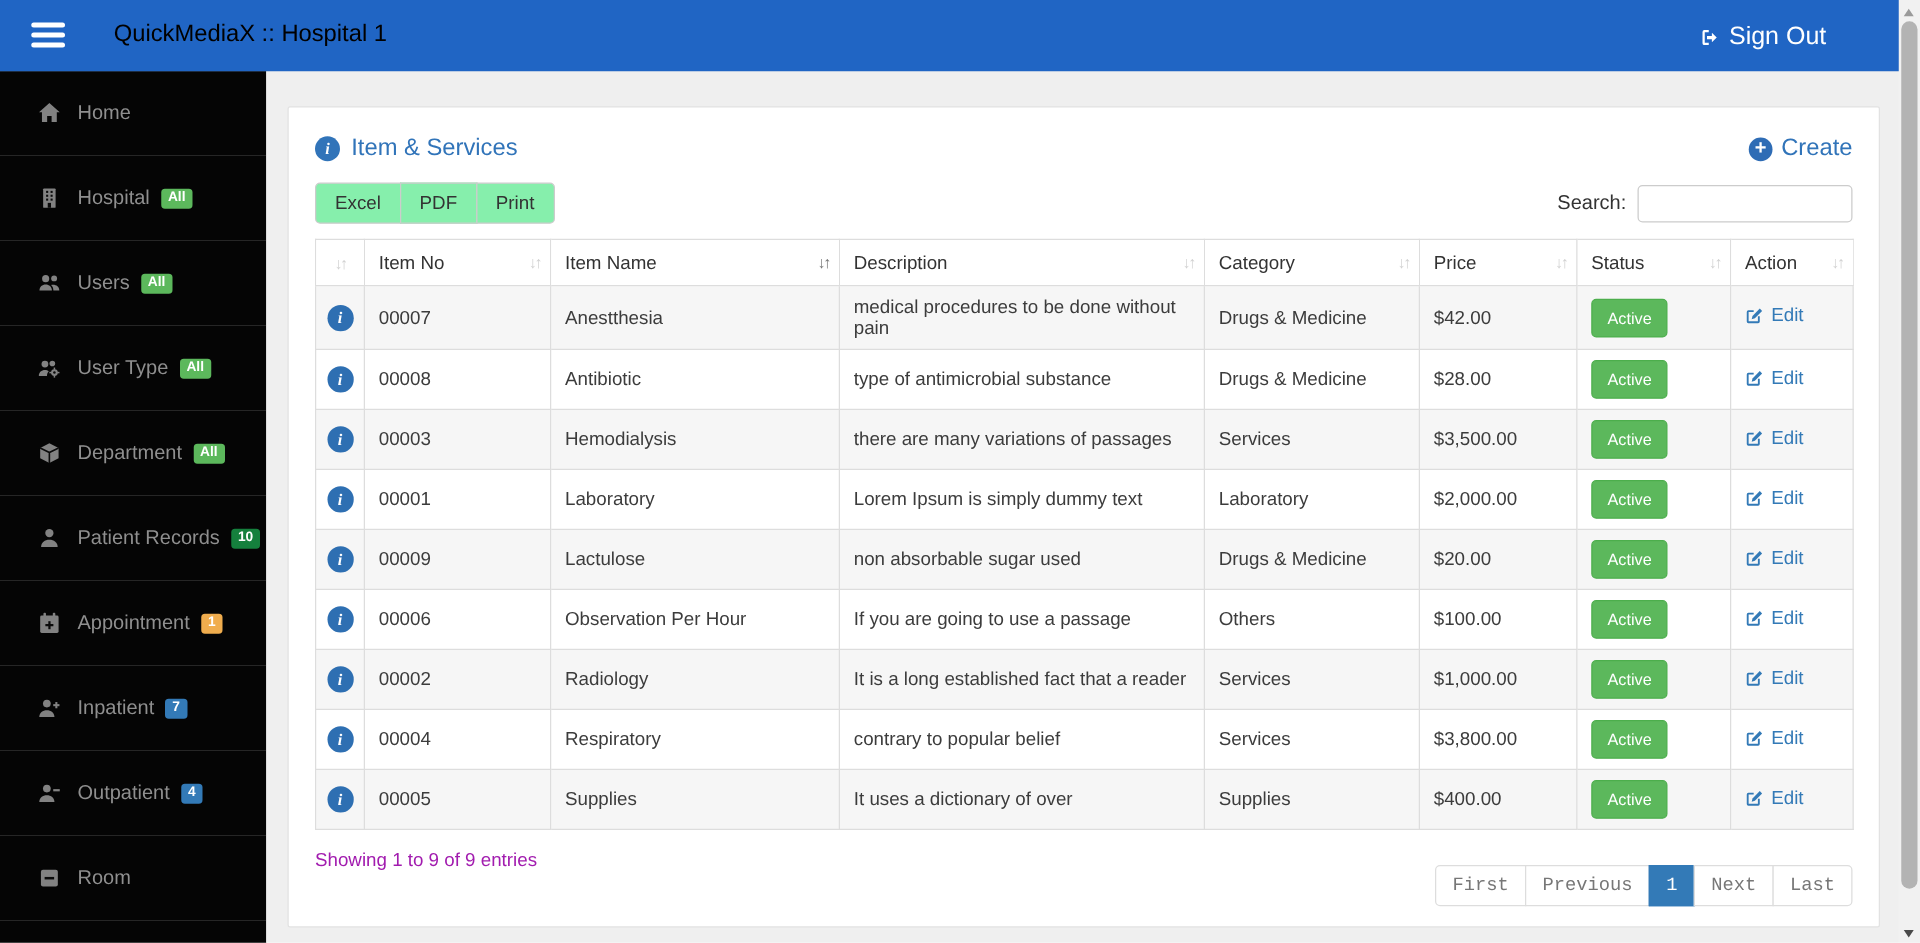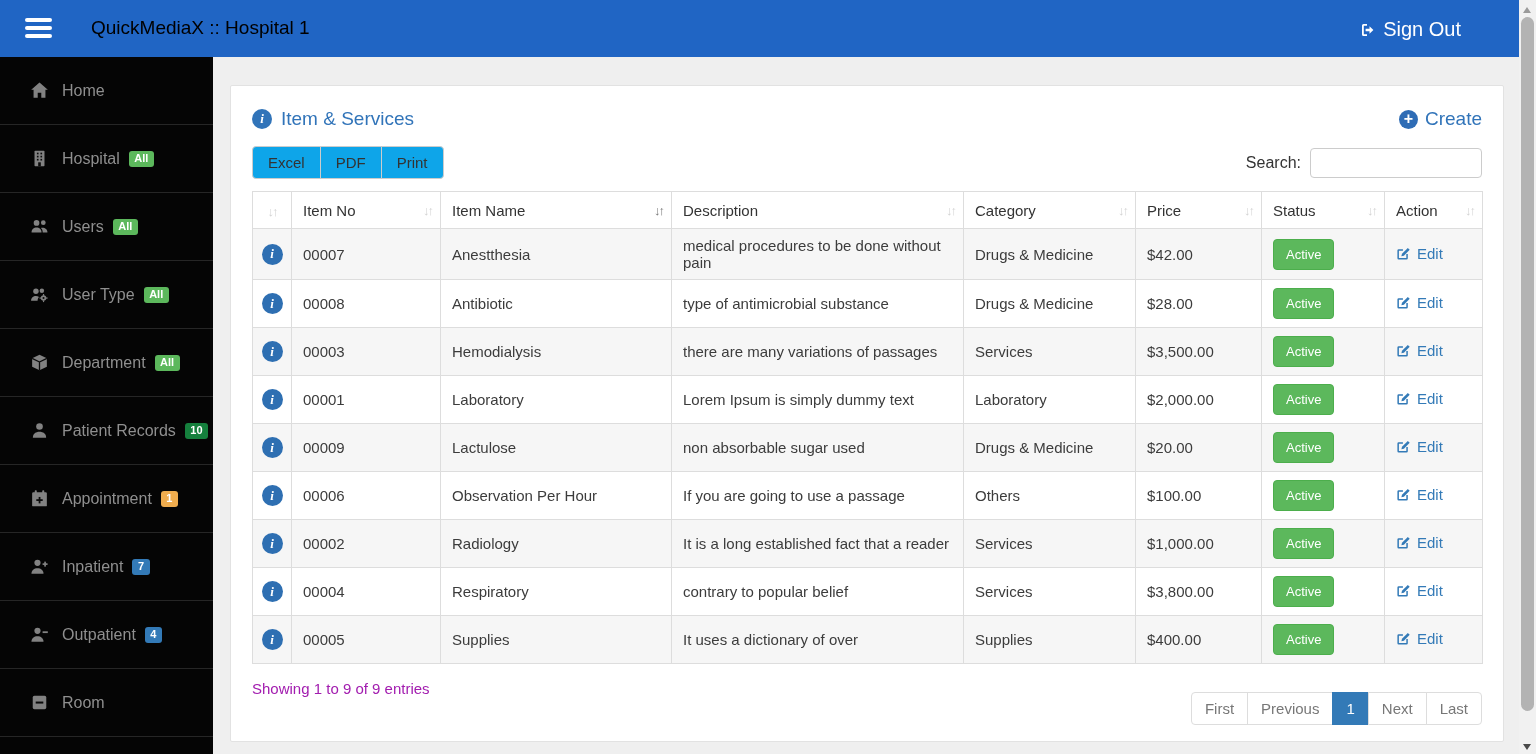--- a/index.html
+++ b/index.html
@@ -32,21 +32,21 @@
   .card { position:absolute; left:17px; top:28px; right:15px; bottom:12px; background:#fff; border:1px solid #e2e2e2; border-radius:2px; padding:0 21px; }
 
   .title-row { display:flex; justify-content:space-between; align-items:center; margin-top:22px; }
   .page-title { display:flex; align-items:center; gap:9px; color:#3174b9; font-size:19px; }
   .page-title .icircle { background:#3174b9; color:#fff; }
   .create { display:flex; align-items:center; gap:7px; color:#3174b9; font-size:19px; cursor:pointer; text-decoration:none; }
   .pluscircle { display:inline-flex; align-items:center; justify-content:center; width:19px; height:19px; border-radius:50%; background:#2e6cb5; color:#fff; font-size:16px; font-weight:bold; line-height:1; padding-bottom:1px; }
 
   .toolbar { display:flex; justify-content:space-between; align-items:center; margin-top:16px; }
   .btn-group { display:inline-flex; }
-  .btn { background:#0ea5e9; border:1px solid #ccc; color:#333; font-size:15px; padding:7px 15px; margin-left:-1px; cursor:pointer; font-family:inherit; }
+  .btn { background:#86efac; border:1px solid #ccc; color:#333; font-size:15px; padding:7px 15px; margin-left:-1px; cursor:pointer; font-family:inherit; }
   .btn:first-child { border-radius:4px 0 0 4px; margin-left:0; }
   .btn:last-child { border-radius:0 4px 4px 0; }
   .search-wrap { display:flex; align-items:center; gap:9px; font-size:16px; color:#333; }
   .search-input { width:172px; height:30px; border:1px solid #ccc; border-radius:4px; padding:0 8px; font-size:14px; font-family:inherit; }
 
   table { border-collapse:collapse; table-layout:fixed; width:100%; margin-top:12px; }
   th { border:1px solid #ddd; font-size:15px; color:#333; text-align:left; font-weight:normal; background:#fff; position:relative; padding:9px 26px 9px 11px; height:37px; cursor:pointer; }
   th.first { padding:9px 4px; text-align:center; }
   .sort-icon { position:absolute; right:8px; top:50%; transform:translateY(-50%); color:#d2d2d2; font-size:13px; letter-spacing:-2px; }
   .sort-icon.sorted { color:#777; }
@@ -55,21 +55,21 @@
   tr.odd td { background:#f6f6f6; }
   td.c-info { text-align:center; padding:8px 4px; }
   .tbl-i { background:#2e6fb2; color:#fff; width:21px; height:21px; font-size:13px; cursor:pointer; }
   .active-btn { background:#5cb85c; border:1px solid #4cae4c; color:#fff; font-size:13px; padding:7px 12px; border-radius:4px; cursor:pointer; font-family:inherit; }
   .edit-link { color:#337ab7; font-size:15px; text-decoration:none; display:inline-flex; align-items:center; gap:6px; cursor:pointer; }
   .edit-link svg { width:15px; height:15px; fill:#337ab7; }
 
   .table-footer { display:flex; justify-content:space-between; align-items:flex-start; margin-top:16px; }
   .showing { font-size:15px; color:#a21caf; }
   .pagination { display:inline-flex; margin-top:12px; }
-  .pg { border:1px solid #ddd; background:#fff; color:#777; font-size:15px; padding:7px 13px; margin-left:-1px; cursor:pointer; font-family:Liberation Sans, sans-serif; }
+  .pg { border:1px solid #ddd; background:#fff; color:#777; font-size:15px; padding:7px 13px; margin-left:-1px; cursor:pointer; font-family:Liberation Mono, monospace; }
   .pg.active { background:#337ab7; border-color:#337ab7; color:#fff; }
   .pg:first-child { border-radius:4px 0 0 4px; margin-left:0; }
   .pg:last-child { border-radius:0 4px 4px 0; }
 
   
   .scrollbar { position:absolute; top:0; right:0; width:17px; height:100%; background:#f1f1f1; z-index:10; }
   .sb-thumb { position:absolute; top:17px; left:2px; width:13px; height:694px; background:#b3b3b3; border-radius:7px; }
   .sb-up { position:absolute; top:7px; left:4px; width:0; height:0; border-left:4.5px solid transparent; border-right:4.5px solid transparent; border-bottom:6px solid #9a9a9a; }
   .sb-down { position:absolute; bottom:4px; left:4px; width:0; height:0; border-left:4.5px solid transparent; border-right:4.5px solid transparent; border-top:6px solid #4a4a4a; }
 </style>

